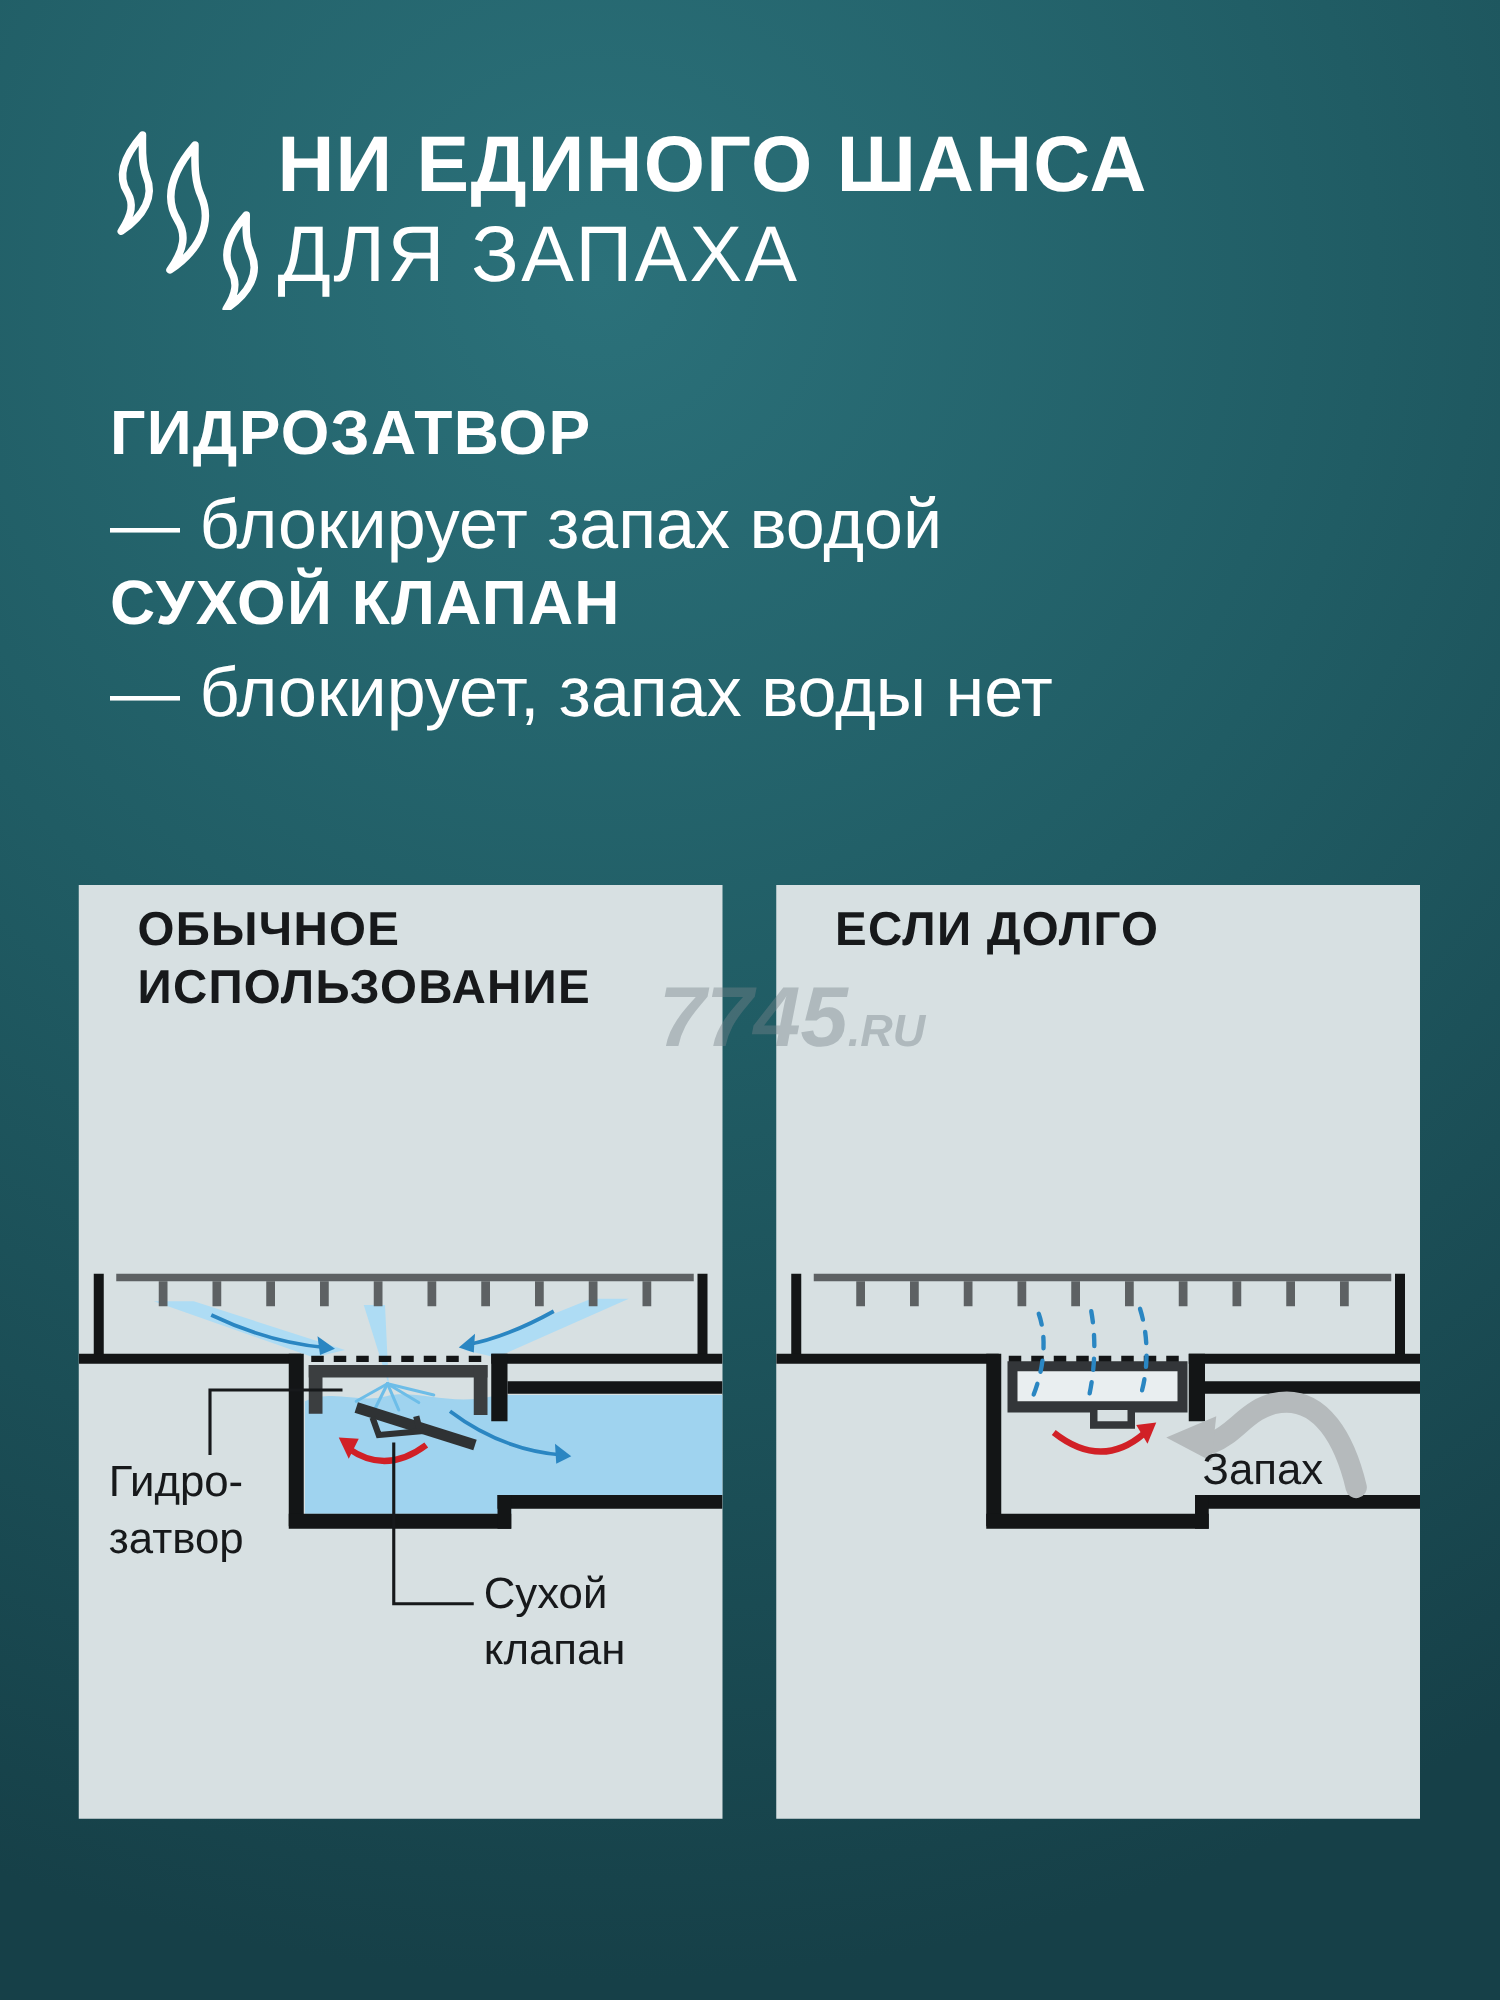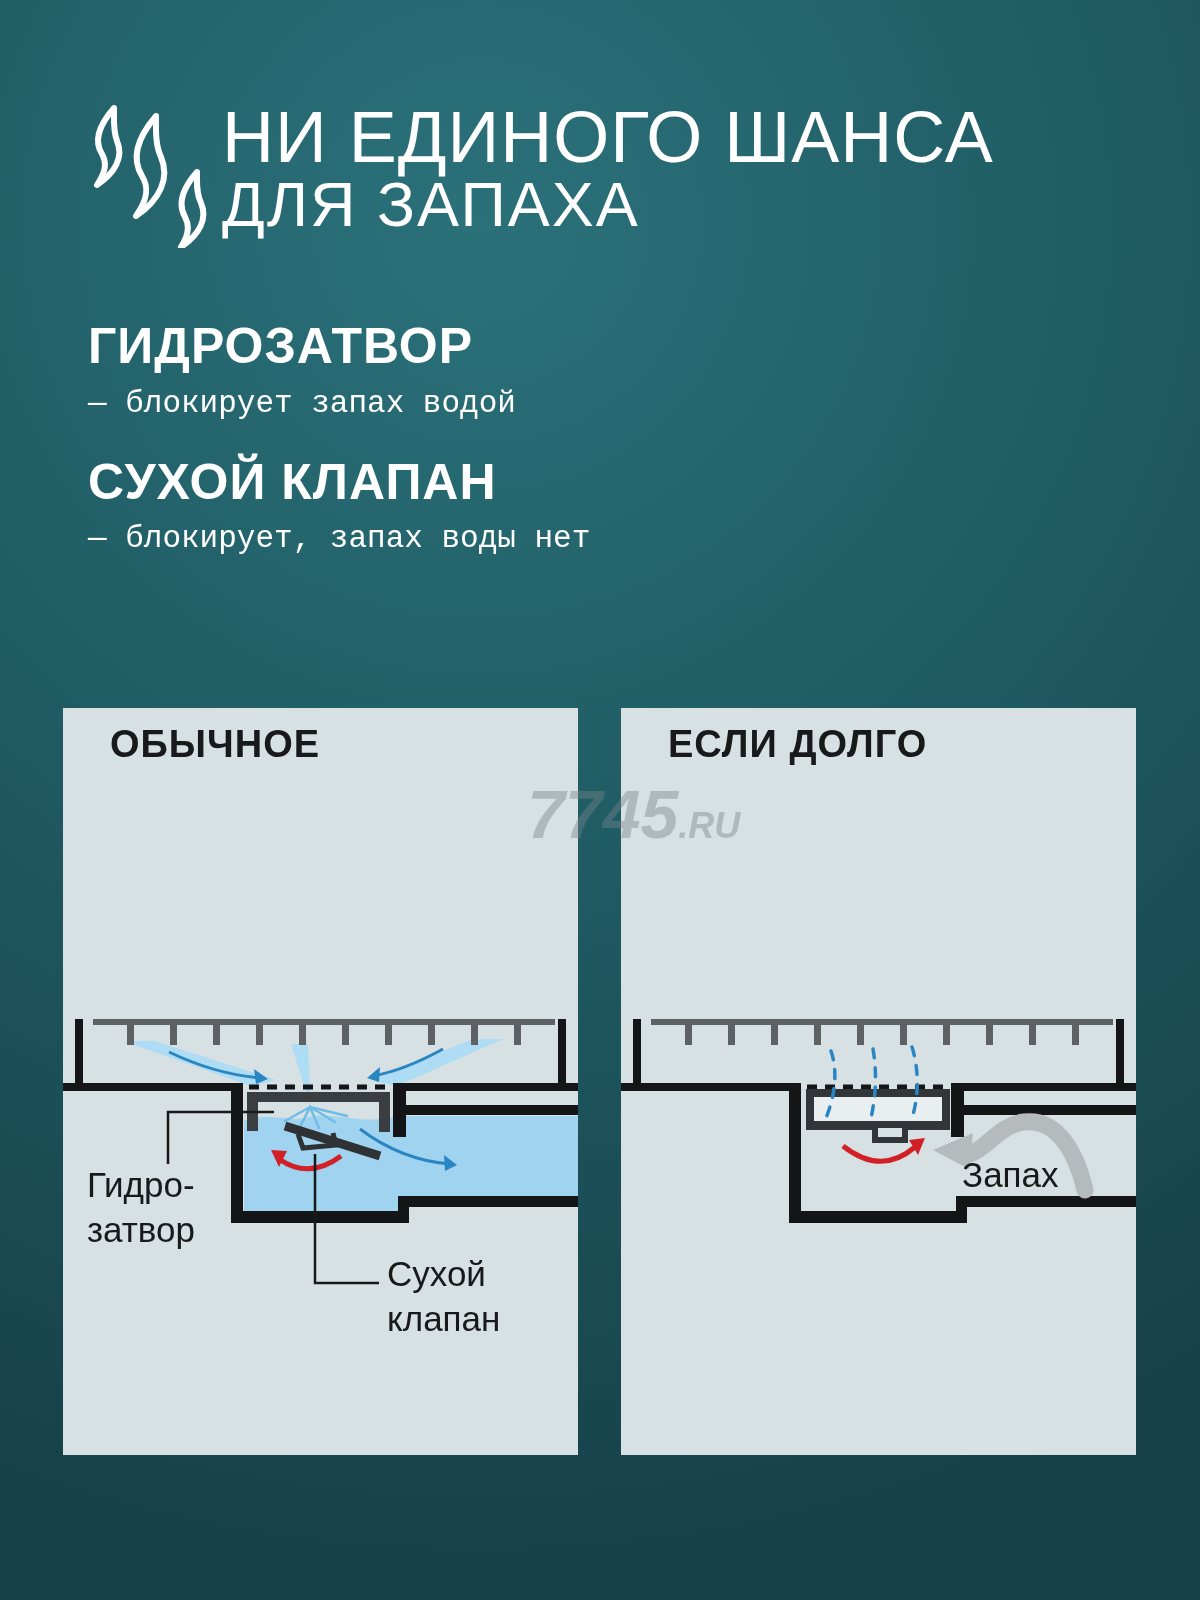--- a/index.html
+++ b/index.html
@@ -4,25 +4,25 @@
 <style>
   html,body{margin:0;padding:0;}
   body{
     width:1200px;height:1600px;position:relative;overflow:hidden;
     font-family:"Liberation Sans","DejaVu Sans",sans-serif;
     background:radial-gradient(115% 85% at 40% 14%, #2b717a 0%, #205c64 45%, #164048 100%);
   }
   .abs{position:absolute;}
   
   .steam{left:80px;top:96px;width:140px;height:152px;}
-  .title-l1{left:222px;top:96px;font-size:72px;font-weight:400;color:#fff;letter-spacing:1px;white-space:nowrap;}
+  .title-l1{left:222px;top:96px;font-size:63px;font-weight:700;color:#fff;letter-spacing:1px;white-space:nowrap;}
   .title-l2{left:222px;top:168px;font-size:63px;font-weight:400;color:#fff;letter-spacing:2px;white-space:nowrap;}
   
   .feat-title{left:88px;font-size:50px;font-weight:700;color:#fff;letter-spacing:1px;white-space:nowrap;}
-  .feat-desc{left:88px;font-size:31px;font-weight:400;color:#fff;white-space:nowrap;font-family:Liberation Mono, monospace;}
+  .feat-desc{left:88px;font-size:56px;font-weight:400;color:#fff;white-space:nowrap;}
   .ft1{top:317px;} .fd1{top:386px;}
   .ft2{top:453px;} .fd2{top:521px;}
   
   .panel{top:708px;width:515px;height:747px;background:#d7e0e2;}
   .panel-left{left:63px;} .panel-right{left:621px;}
   .panel-title{position:absolute;left:47px;top:13px;font-size:38px;font-weight:700;
     color:#17191b;line-height:46px;letter-spacing:1px;white-space:nowrap;}
   .diagram{position:absolute;left:0;top:0;}
   .diagram text{font-family:"Liberation Sans","DejaVu Sans",sans-serif;font-size:35px;fill:#17191b;}
   
@@ -49,20 +49,21 @@
 
 <div class="abs feat-title ft1">ГИДРОЗАТВОР</div>
 <div class="abs feat-desc fd1">— блокирует запах водой</div>
 
 <div class="abs feat-title ft2">СУХОЙ КЛАПАН</div>
 <div class="abs feat-desc fd2">— блокирует, запах воды нет</div>
 
 <div class="abs panel panel-left">
   <div class="panel-title">
     <div>ОБЫЧНОЕ</div>
+    <div>ИСПОЛЬЗОВАНИЕ</div>
   </div>
   <svg class="diagram" width="515" height="747" viewBox="0 0 515 747">
 
     <g fill="#aedcf4">
       <path d="M60,333 L92,333 L213,372 L188,378 Z"></path>
       <path d="M410,331 L440,331 L334,378 L308,372 Z"></path>
       <path d="M228,336 L245,336 L248,400 Z"></path>
     </g>
 
     <path fill="#9fd3ef" d="M181,413 C205,403 223,415 246,409 C268,403 297,417 331,409 L343,408 L515,408 L515,488 L346,488 L346,503 L181,503 Z"></path>

